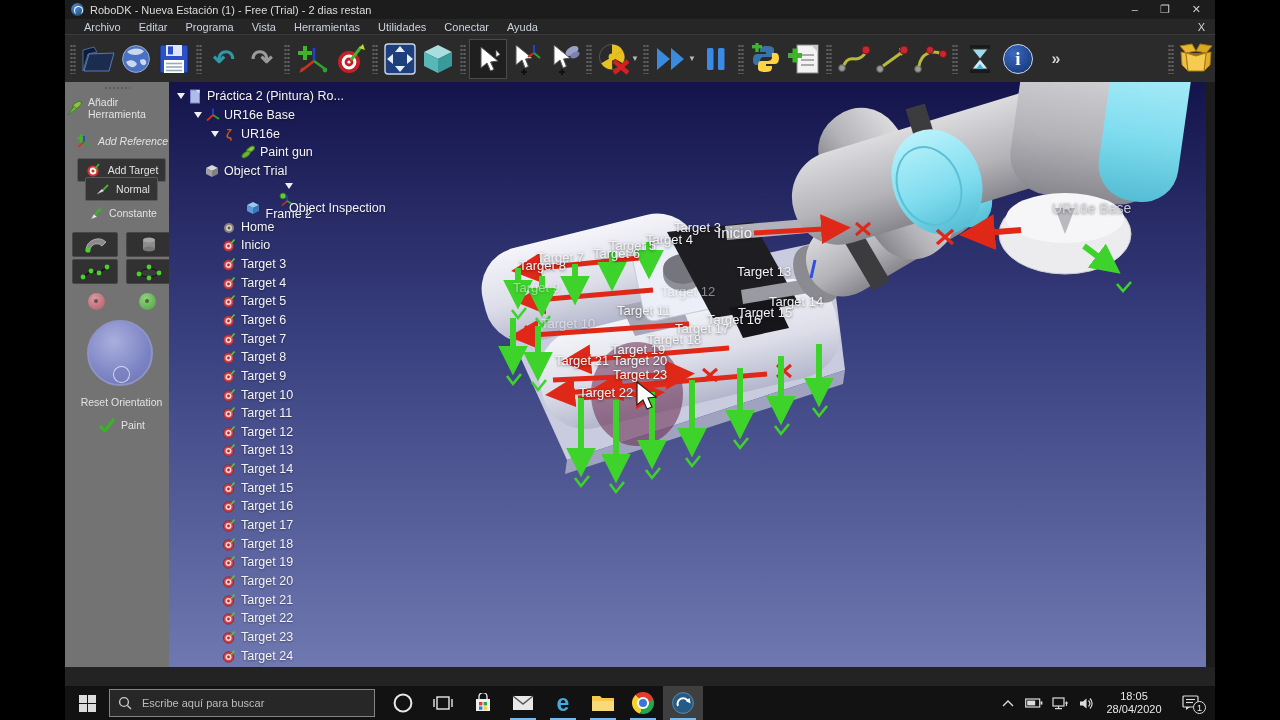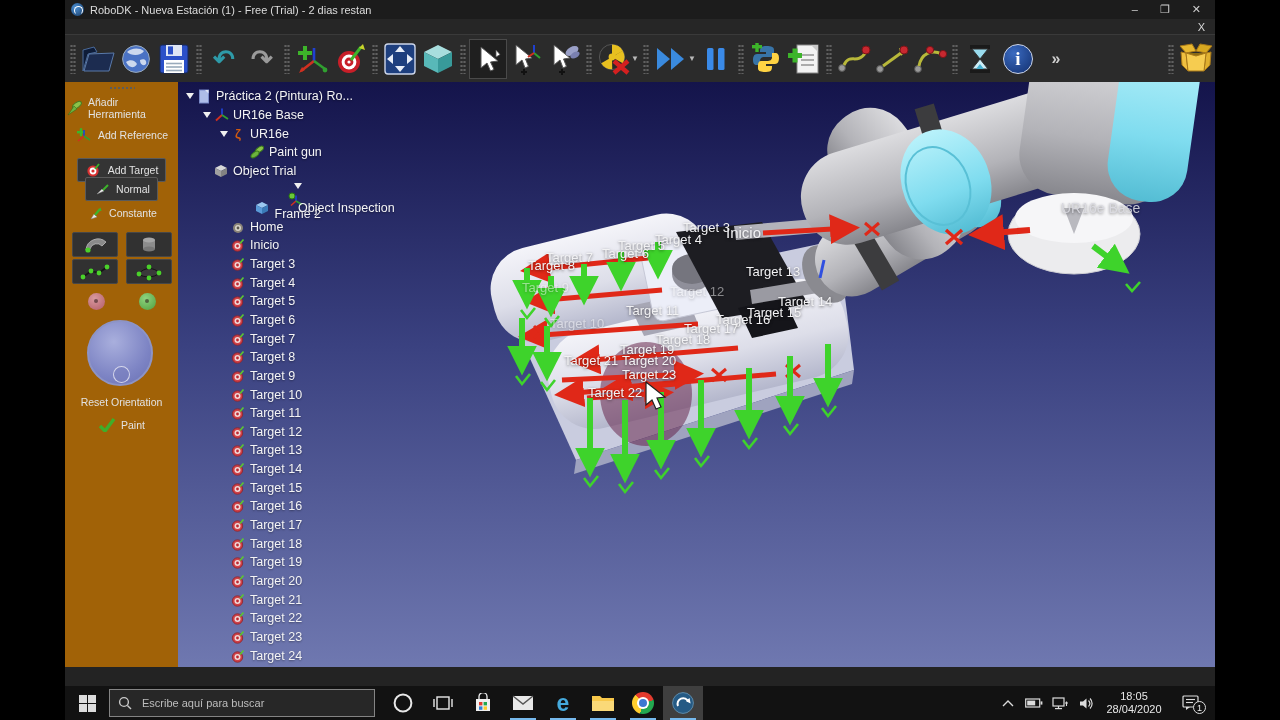--- a/index.html
+++ b/index.html
@@ -24,21 +24,21 @@
   #toolbar{height:48px;background:#2b2b2b;border-top:1px solid #3a3a3a;display:flex;align-items:center;padding-left:2px;overflow:hidden;}
   .vgrip{width:6px;height:30px;margin:0 3px;background-image:radial-gradient(circle,#606060 1px,transparent 1.3px);background-size:3px 4px;flex:0 0 auto;}
   .tool{width:38px;height:40px;display:flex;align-items:center;justify-content:center;flex:0 0 auto;position:relative;}
   .tool.active{background:#1f1f1f;border:1px solid #4a4a4a;}
   .tool .glyph{font-size:26px;font-weight:bold;line-height:1;}
   .caret{color:#b8b8b8;font-size:9px;margin:0 1px 0 -2px;flex:0 0 auto;}
   #toolbar-spacer{flex:1;}
 
   
   #main{position:relative;height:585px;display:flex;}
-  #sidebar{position:relative;width:113px;background:#a16207;flex:0 0 auto;color:#e2e2e2;}
+  #sidebar{position:relative;width:104px;background:#737373;flex:0 0 auto;color:#e2e2e2;}
   .sb-row{position:absolute;left:0;width:113px;display:flex;align-items:center;justify-content:center;gap:5px;font-size:10.5px;}
   .sb-ico{width:18px;height:18px;display:flex;align-items:center;justify-content:center;flex:0 0 auto;}
   .sb-boxed{border:1px solid #5a5a5a;background:#343434;border-radius:2px;padding:2px 7px;display:flex;align-items:center;gap:5px;}
   .sb-gridbtn{width:46px;height:25px;border:1px solid #474747;background:#313131;border-radius:2px;display:flex;align-items:center;justify-content:center;}
   .sb-grip{position:absolute;left:50%;transform:translateX(-50%);width:26px;height:5px;background-image:radial-gradient(circle,#5c5c5c 1px,transparent 1.2px);background-size:4px 4px;}
   #trackball{position:absolute;left:22px;top:238px;width:66px;height:66px;border-radius:50%;border:2px solid #8d94c6;background:radial-gradient(circle at 40% 32%,#a9afdd,#7d84c4 62%,#686fb2);}
   #trackball-dot{position:absolute;left:24px;top:44px;width:17px;height:17px;border-radius:50%;border:1.5px solid rgba(235,235,245,.8);background:rgba(120,126,190,.6);}
   .circ{width:17px;height:17px;border-radius:50%;position:relative;}
   .circ::after{content:"";position:absolute;left:6px;top:6px;width:4px;height:4px;border-radius:50%;background:rgba(40,20,20,.55);}
   #circ-red{background:radial-gradient(circle at 38% 32%,#d89aa0,#b35b66);}
@@ -92,20 +92,30 @@
     <div id="app-logo"></div>
     <div id="title-text">RoboDK - Nueva Estación (1) - Free (Trial) - 2 dias restan</div>
     <div id="win-controls">
       <span>–</span>
       <span>❐</span>
       <span>✕</span>
     </div>
   </div>
 
   <div id="menubar">
+    <div id="menu-items" style="display:flex;">
+          <span class="menu-item">Archivo</span>
+          <span class="menu-item">Editar</span>
+          <span class="menu-item">Programa</span>
+          <span class="menu-item">Vista</span>
+          <span class="menu-item">Herramientas</span>
+          <span class="menu-item">Utilidades</span>
+          <span class="menu-item">Conectar</span>
+          <span class="menu-item">Ayuda</span>
+        </div>
     <span id="menu-close">X</span>
   </div>
 
   <div id="toolbar">
         <div class="vgrip"></div>
         <div class="tool">
           <svg width="34" height="30" viewBox="0 0 34 30">
             <path d="M2 27 L2 6 L13 3 L16 8 L7 10 Z" fill="#0e1c38" stroke="#4a6a9a" stroke-width="1"></path>
             <path d="M3 27 L8 10 L33 9 L28 27 Z" fill="#1c2c50" stroke="#5a7aaa" stroke-width="1"></path>
           </svg>
@@ -306,21 +316,21 @@
       <div class="sb-grip" style="top:4px;"></div>
       <div class="sb-row" style="top:14px;">
         <span class="sb-ico">
               <svg width="17" height="17" viewBox="0 0 17 17">
                 <ellipse cx="11" cy="5" rx="5" ry="2.6" fill="#8bc34a" stroke="#4a7a20" transform="rotate(-35 11 5)"></ellipse>
                 <path d="M2 15 L8 6 L11 9 Z" fill="#6db33f" stroke="#3a6a18" stroke-width="0.6"></path>
               </svg>
             </span>
         <span>Añadir Herramienta</span>
       </div>
-      <div class="sb-row" style="top:44px;">
+      <div class="sb-row" style="top:50px;font-style:italic;">
         <span class="sb-ico">
               <svg width="17" height="17" viewBox="0 0 17 17">
                 <rect x="2" y="4" width="8" height="2.4" fill="#3db42a"></rect>
                 <rect x="4.8" y="1.2" width="2.4" height="8" fill="#3db42a"></rect>
                 <line x1="9" y1="9" x2="9" y2="3" stroke="#2040d0" stroke-width="1.6"></line>
                 <line x1="9" y1="9" x2="3" y2="14" stroke="#d03020" stroke-width="1.6"></line>
                 <line x1="9" y1="9" x2="15" y2="13" stroke="#30a030" stroke-width="1.6"></line>
               </svg>
             </span>
         <span>Add Reference</span>

